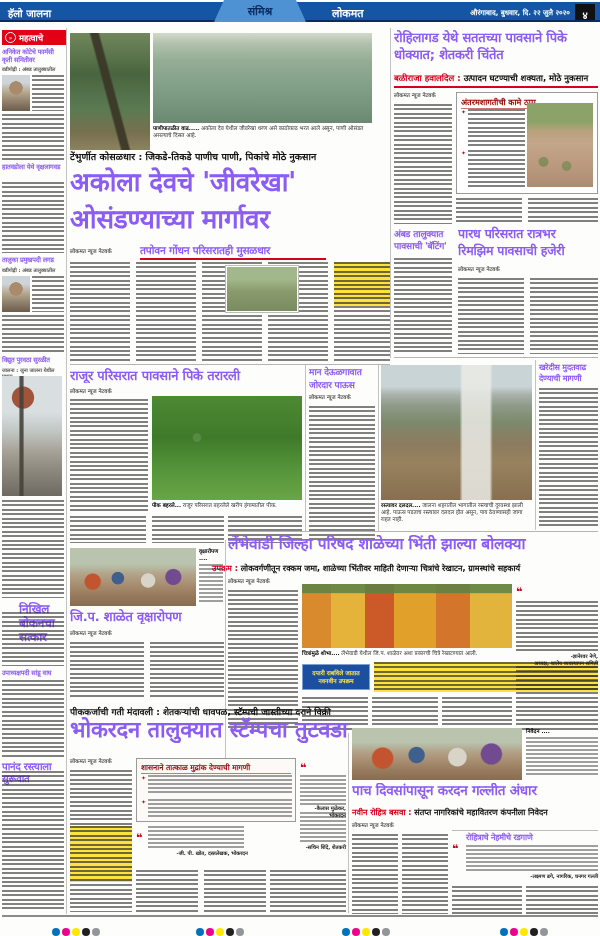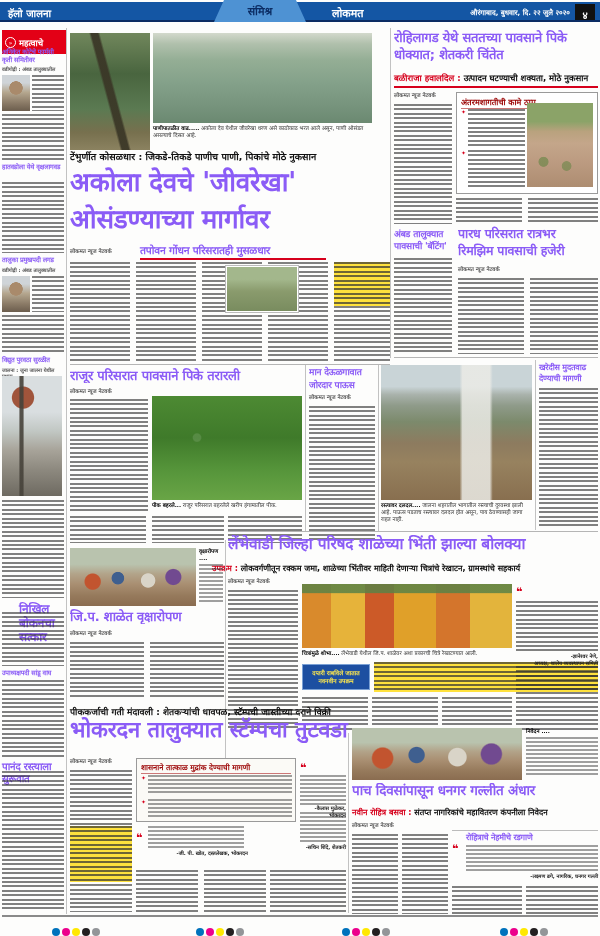--- a/index.html
+++ b/index.html
@@ -60,21 +60,21 @@
   <div class="abs" style="left:8px;top:6px;font-size:10px;font-weight:bold;color:#fff">हॅलो जालना</div>
   <div class="abs tabshape" style="left:214px;top:0;width:92px;height:22px;background:#4e92d3;text-align:center">
     <span style="font-size:11px;font-weight:bold;color:#0b2c63;line-height:22px">संमिश्र</span>
   </div>
   <div class="abs" style="left:332px;top:5px;font-size:11px;font-weight:bold;color:#fff">लोकमत</div>
   <div class="abs" style="left:400px;top:8px;width:170px;font-size:7px;font-weight:bold;color:#fff;text-align:right">औरंगाबाद, बुधवार, दि. २२ जुलै २०२०</div>
   <div class="abs" style="left:575px;top:4px;width:20px;height:16px;background:#111;text-align:center">
     <span style="font-size:10px;font-weight:bold;color:#fff;line-height:16px">४</span>
   </div>
 
-  <div class="abs" style="left:2px;top:30px;width:64px;height:24px;background:#e30016;color:#fff;display:flex;align-items:center">
+  <div class="abs" style="left:2px;top:30px;width:64px;height:15px;background:#e30016;color:#fff;display:flex;align-items:center">
     <span style="width:9px;height:9px;border:1.5px solid #fff;border-radius:50%;margin:0 3px;display:inline-block;font-size:6px;line-height:9px;text-align:center;color:#fff">»</span>
     <span style="font-size:8.5px;font-weight:bold">महत्वाचे</span>
   </div>
 
   <div class="abs hd" style="left:2px;top:49px;width:62px;font-size:6.5px">अनिकेत कोटेचे फार्मसी कृती समितीवर</div>
   <div class="abs byl" style="left:2px;top:66px;width:62px;font-size:5px">वडीगोद्री : अंबड तालुक्यातील</div>
   <div class="abs ph ph-portrait" style="left:2px;top:75px;width:28px;height:36px"></div>
   <div class="abs tx" style="left:32px;top:75px;width:32px;height:36px"></div>
   <div class="abs tx" style="left:2px;top:114px;width:62px;height:46px"></div>
 
@@ -273,21 +273,21 @@
   <div class="abs tx" style="left:136px;top:870px;width:62px;height:42px"></div>
   <div class="abs tx" style="left:204px;top:870px;width:62px;height:42px"></div>
   <div class="abs tx" style="left:270px;top:870px;width:76px;height:42px"></div>
 
   <div class="abs vline" style="left:348px;top:733px;width:1px;height:180px"></div>
   <div class="abs ph ph-people" style="left:352px;top:728px;width:170px;height:52px"></div>
   <div class="abs cap" style="left:526px;top:728px;width:72px;height:52px">
     <b>निवेदन ....</b>
     <span class="tx2" style="display:block;width:72px;height:40px;margin-top:2px"></span>
   </div>
-  <div class="abs hd" style="left:352px;top:783px;width:246px;font-size:13.5px;overflow:hidden;white-space:nowrap">पाच दिवसांपासून धनगर गल्लीत अंधार</div>
+  <div class="abs hd" style="left:352px;top:783px;width:246px;font-size:13.5px;overflow:hidden;white-space:nowrap">पाच दिवसांपासून करदन गल्लीत अंधार</div>
   <div class="abs" style="left:352px;top:806px;width:246px;font-size:8px;font-weight:bold">
     <span class="red">नवीन रोहित्र बसवा :</span>
     <span>संतप्त नागरिकांचे महावितरण कंपनीला निवेदन</span>
   </div>
   <div class="abs byl" style="left:352px;top:822px;width:64px">लोकमत न्यूज नेटवर्क</div>
   <div class="abs tx" style="left:352px;top:834px;width:46px;height:80px"></div>
   <div class="abs tx" style="left:402px;top:834px;width:46px;height:80px"></div>
   <div class="abs" style="left:452px;top:830px;width:146px;height:52px;border-top:1px solid #bbb">
     <div class="hd" style="font-size:8px;margin:2px 0 8px 14px">रोहित्राचे नेहमीचे रडगाणे</div>
     <span class="qmark" style="position:absolute;left:0;top:12px">❝</span>

